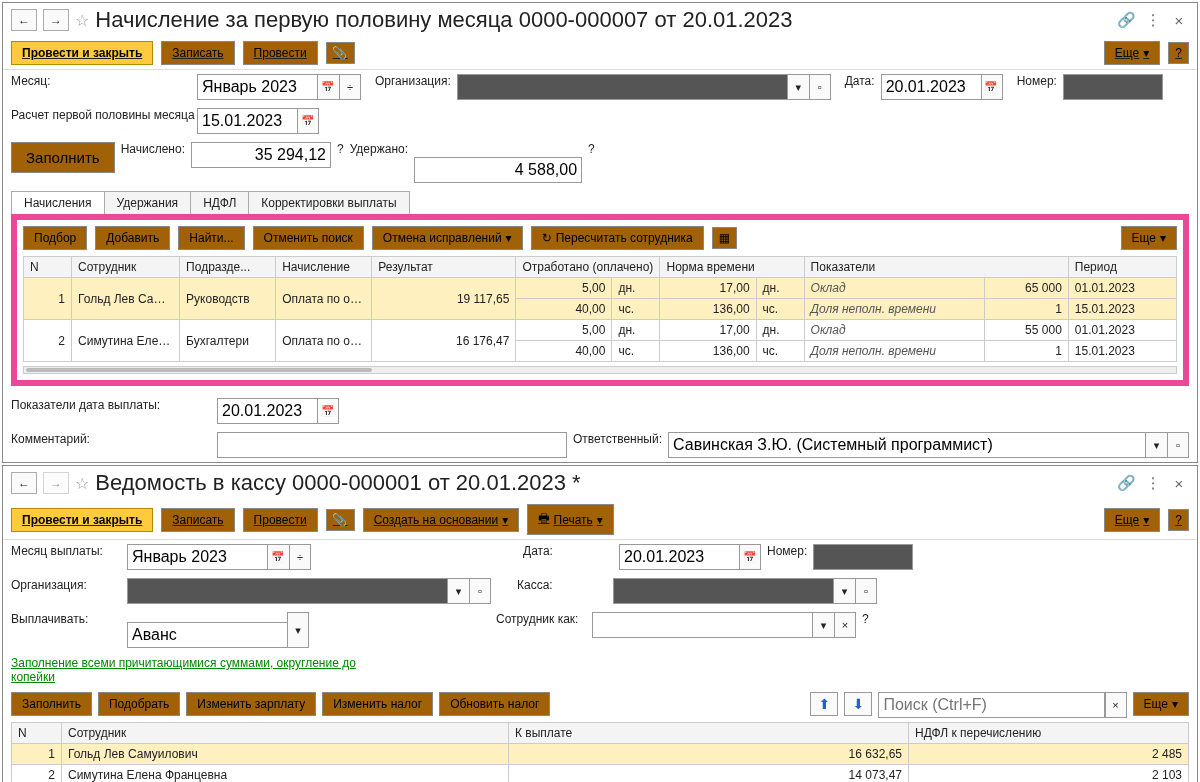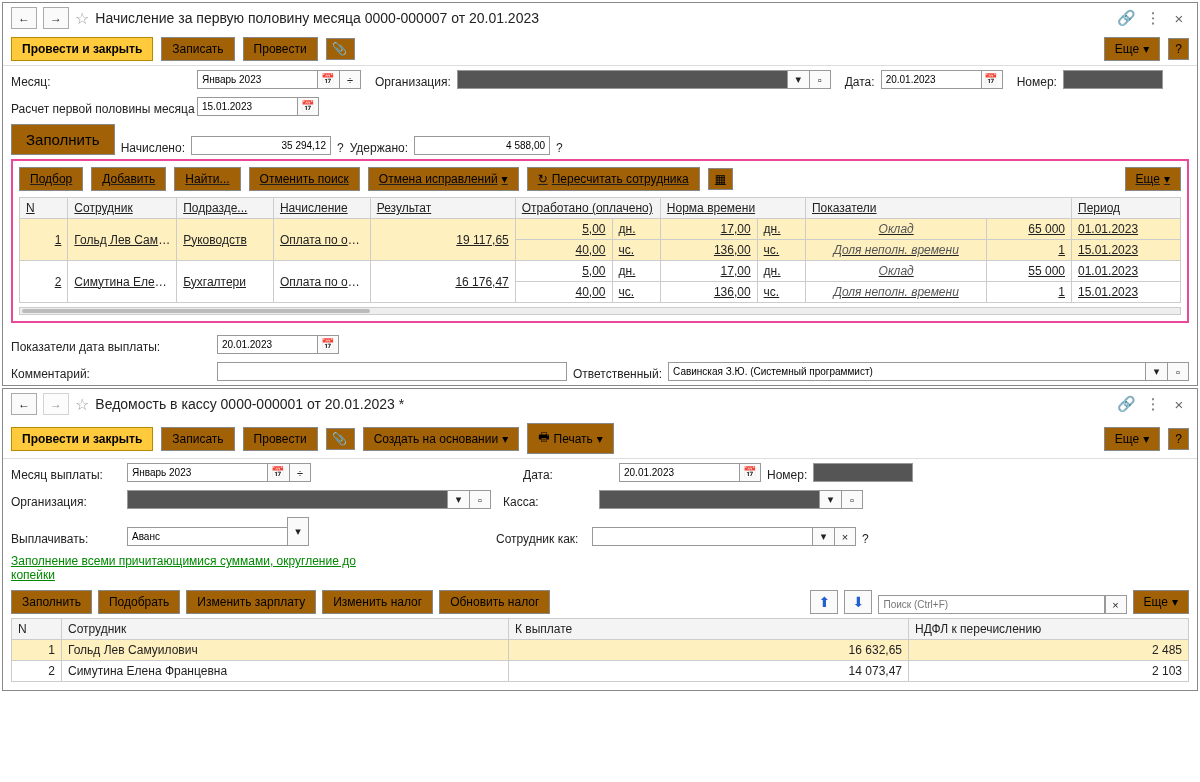--- a/index.html
+++ b/index.html
@@ -1,47 +1,47 @@
 <!DOCTYPE html>
 <html><head>
 <meta charset="utf-8">
 <style>
   * { box-sizing: border-box; }
   body { margin:0; padding:0; background:#fff; font-family:Arial,sans-serif; font-size:12px; color:#222; }
   .frame { border:1px solid #888; margin:2px; }
   .titlebar { display:flex; align-items:center; padding:4px 8px; gap:6px; }
   .nav-btn { width:26px; height:22px; border:1px solid #aaa; background:#fafafa; display:flex; align-items:center; justify-content:center; cursor:pointer; }
   .star { font-size:16px; color:#999; }
-  .title { font-size:14px; }
+  .title { font-size:22px; }
   .spacer { flex:1; }
   .tb-icon { width:20px; height:20px; display:flex; align-items:center; justify-content:center; color:#666; font-size:15px; cursor:pointer; }
-  .toolbar { display:flex; align-items:center; padding:4px 8px; gap:8px; border-bottom:1px solid #ddd; }
+  .toolbar { display:flex; align-items:center; padding:4px 8px; gap:8px; border-bottom:1px solid #ddd;text-decoration:underline; }
   .btn { border:1px solid #888; background:#a16207; padding:4px 10px; cursor:pointer; font-size:12px; display:inline-flex; align-items:center; gap:4px; }
   .btn-primary { background:#ffcb3d; border:1px solid #b48b00; font-weight:bold; }
   .btn-icon { padding:3px 6px; }
-  .form-row { display:flex; align-items:flex-end; padding:4px 8px; gap:6px; flex-wrap:wrap; }
+  .form-row { display:flex; align-items:flex-start; padding:4px 8px; gap:6px; flex-wrap:wrap; }
   .lbl { white-space:nowrap; }
-  .input { border:1px solid #999; background:#fff; padding:3px 4px; font-size:10px; }
+  .input { border:1px solid #999; background:#fff; padding:3px 4px; font-size:16px; }
   .input-group { display:flex; }
   .input-group .input { border-right:none; }
   .input-btn { border:1px solid #999; background:#fafafa; width:22px; display:flex; align-items:center; justify-content:center; cursor:pointer; font-size:11px; }
   .input-btn.mid { border-right:none; }
   .redact { background:#555; color:#555; }
   .ro { text-align:right; }
   .big-btn { font-size:15px; padding:6px 14px; }
   .tabs { display:flex; padding:4px 8px 0 8px; }
   .tab { border:1px solid #aaa; border-bottom:none; padding:4px 12px; background:#f4f4f4; cursor:pointer; margin-right:-1px; }
   .tab.active { background:#fff; position:relative; z-index:1; }
-  .tab-body { border:2px solid #ec4899; margin:0 8px 8px 8px; padding:6px;text-decoration:underline; }
+  .tab-body { border:6px solid #ec4899; margin:0 8px 8px 8px; padding:6px; }
   .grid-toolbar { display:flex; align-items:center; gap:8px; margin-bottom:6px; }
   table.grid { border-collapse:collapse; width:100%; font-size:12px; table-layout:fixed; }
   table.grid th, table.grid td { border:1px solid #ccc; padding:3px 6px; overflow:hidden; text-overflow:ellipsis; white-space:nowrap; }
   table.grid th { background:#f4f4f4; font-weight:normal; text-align:left; }
   .num { text-align:right; }
-  .ital { font-style:italic; color:#555;text-align:center; }
+  .ital { font-style:italic; color:#555; }
   .sel td { background:#fff0c0; }
   .scroll { height:8px; background:#eee; border:1px solid #ccc; margin-top:4px; position:relative; }
   .thumb { position:absolute; left:2px; top:1px; height:4px; width:30%; background:#bbb; border-radius:2px; }
   .link { color:#080; text-decoration:underline; cursor:pointer; }
   .arrow-btn { width:28px; height:24px; border:1px solid #999; background:#fafafa; display:flex; align-items:center; justify-content:center; cursor:pointer; font-size:14px; }
   .blue { color:#2060d0; }
   .search-box { flex:1; display:flex; }
   .search-box .input { flex:1; color:#404040; }
 </style>
 </head>
@@ -98,24 +98,30 @@
       <span class="input-btn">📅</span>
     </div>
   </div>
 
   <div class="form-row">
     <button class="btn big-btn">Заполнить</button>
     <span class="lbl">Начислено:</span>
     <input class="input ro" style="width: 140px;" readonly="" value="35 294,12">
     <span>?</span>
     <span class="lbl">Удержано:</span>
-    <input class="input ro" style="width: 136px;" readonly="" value="4 588,00">
+    <input class="input ro" style="width: 168px; margin-top: 15px;" readonly="" value="4 588,00">
     <span>?</span>
   </div>
 
+  <div class="tabs">
+    <div class="tab active">Начисления</div>
+    <div class="tab">Удержания</div>
+    <div class="tab">НДФЛ</div>
+    <div class="tab">Корректировки выплаты</div>
+  </div>
 
   <div class="tab-body">
     <div class="grid-toolbar">
       <button class="btn">Подбор</button>
       <button class="btn">Добавить</button>
       <button class="btn">Найти...</button>
       <button class="btn">Отменить поиск</button>
       <button class="btn"><span>Отмена исправлений</span> ▾</button>
       <button class="btn">↻ <span>Пересчитать сотрудника</span></button>
       <button class="btn btn-icon">▦</button>
@@ -266,21 +272,21 @@
     <input class="input redact" style="width: 100px;">
   </div>
 
   <div class="form-row">
     <span class="lbl" style="width:110px">Организация:</span>
     <div class="input-group">
       <input class="input redact" style="width: 320px;">
       <span class="input-btn mid">▾</span>
       <span class="input-btn">▫</span>
     </div>
-    <span class="lbl" style="width:90px;margin-left:6px">Касса:</span>
+    <span class="lbl" style="width:90px;margin-left:20px">Касса:</span>
     <div class="input-group">
       <input class="input redact" style="width: 220px;">
       <span class="input-btn mid">▾</span>
       <span class="input-btn">▫</span>
     </div>
   </div>
 
   <div class="form-row">
     <span class="lbl" style="width:110px">Выплачивать:</span>
     <div class="input-group">

